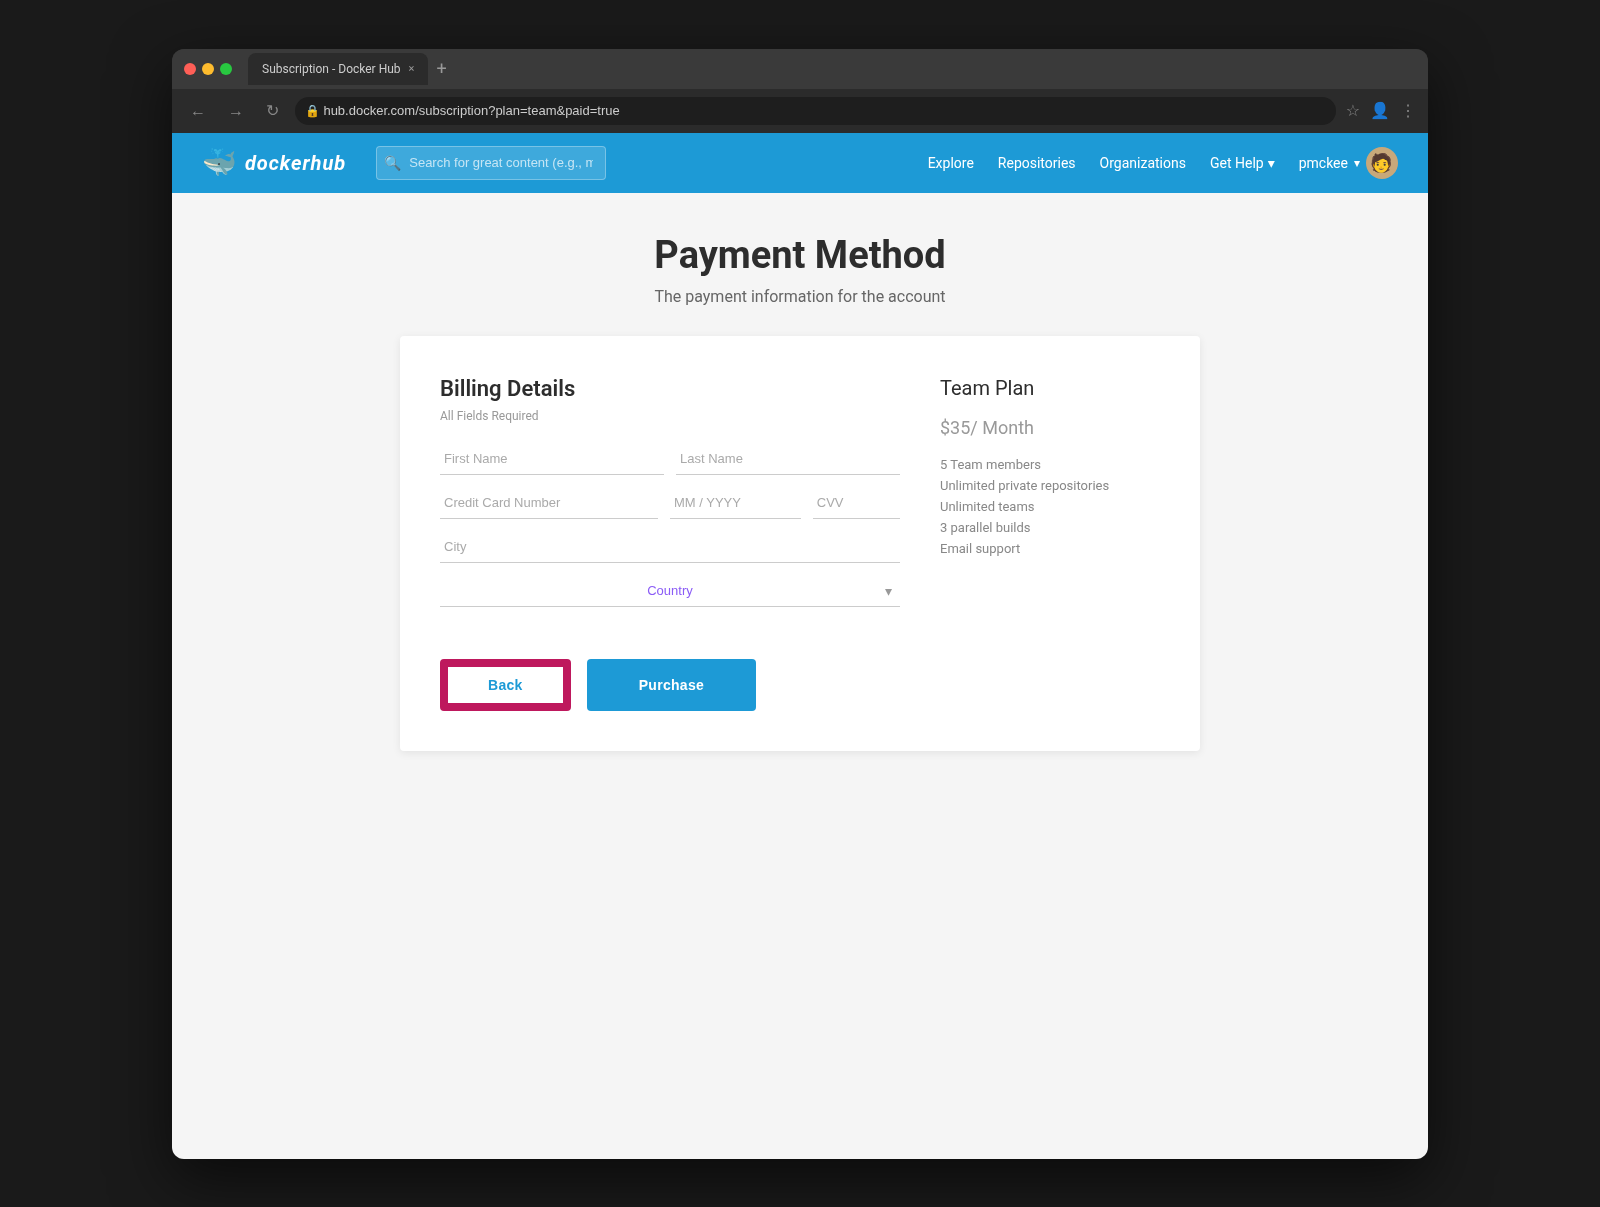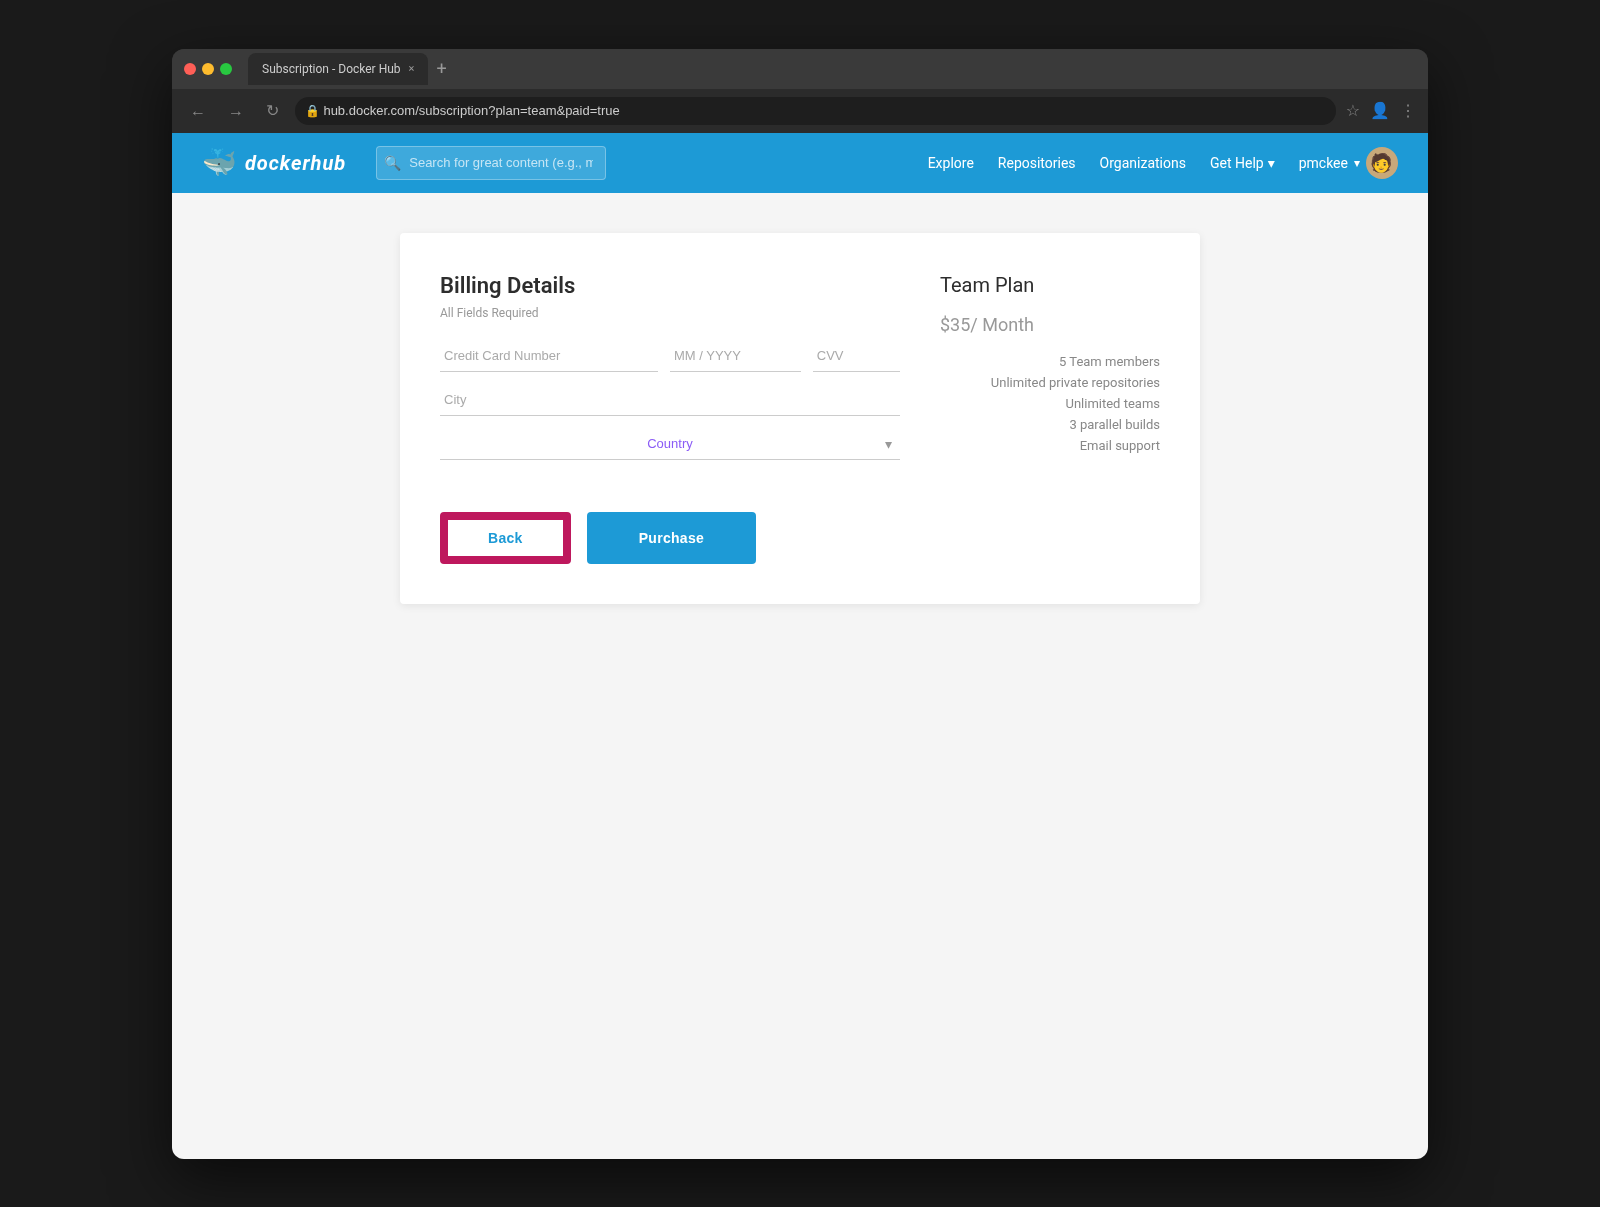--- a/index.html
+++ b/index.html
@@ -349,21 +349,20 @@
       margin-bottom: 16px;
     }
     .plan-price span {
       font-size: 18px;
       font-weight: 400;
       color: #999;
     }
     .plan-features {
       list-style: none;
       padding: 0;
-      text-align: right;
     }
     .plan-features li {
       font-size: 13px;
       color: #888;
       margin-bottom: 6px;
     }
 
     
     .card-footer {
       margin-top: 40px;
@@ -449,28 +448,40 @@
         </span>
         <div class="nav-user">
           <span class="nav-username">pmckee</span>
           <span style="color:white;font-size:12px;">▾</span>
           <div class="nav-avatar">🧑</div>
         </div>
       </div>
     </nav>
 
     <main class="main-page">
+      <div class="page-header">
+        <h1 class="page-title">Payment Method</h1>
+        <p class="page-subtitle">The payment information for the account</p>
+      </div>
 
       <div class="billing-card">
         <div class="billing-body">
 
           <div class="billing-form">
             <h2>Billing Details</h2>
             <p class="fields-required">All Fields Required</p>
 
+            <div class="form-row">
+              <div class="form-field">
+                <input type="text" placeholder="First Name" style="">
+              </div>
+              <div class="form-field">
+                <input type="text" placeholder="Last Name" style="">
+              </div>
+            </div>
 
             <div class="card-row">
               <div class="form-field card-number-field">
                 <input type="text" placeholder="Credit Card Number" style="">
               </div>
               <div class="form-field expiry-field">
                 <input type="text" placeholder="MM / YYYY" style="">
               </div>
               <div class="form-field cvv-field">
                 <input type="text" placeholder="CVV" style="">

